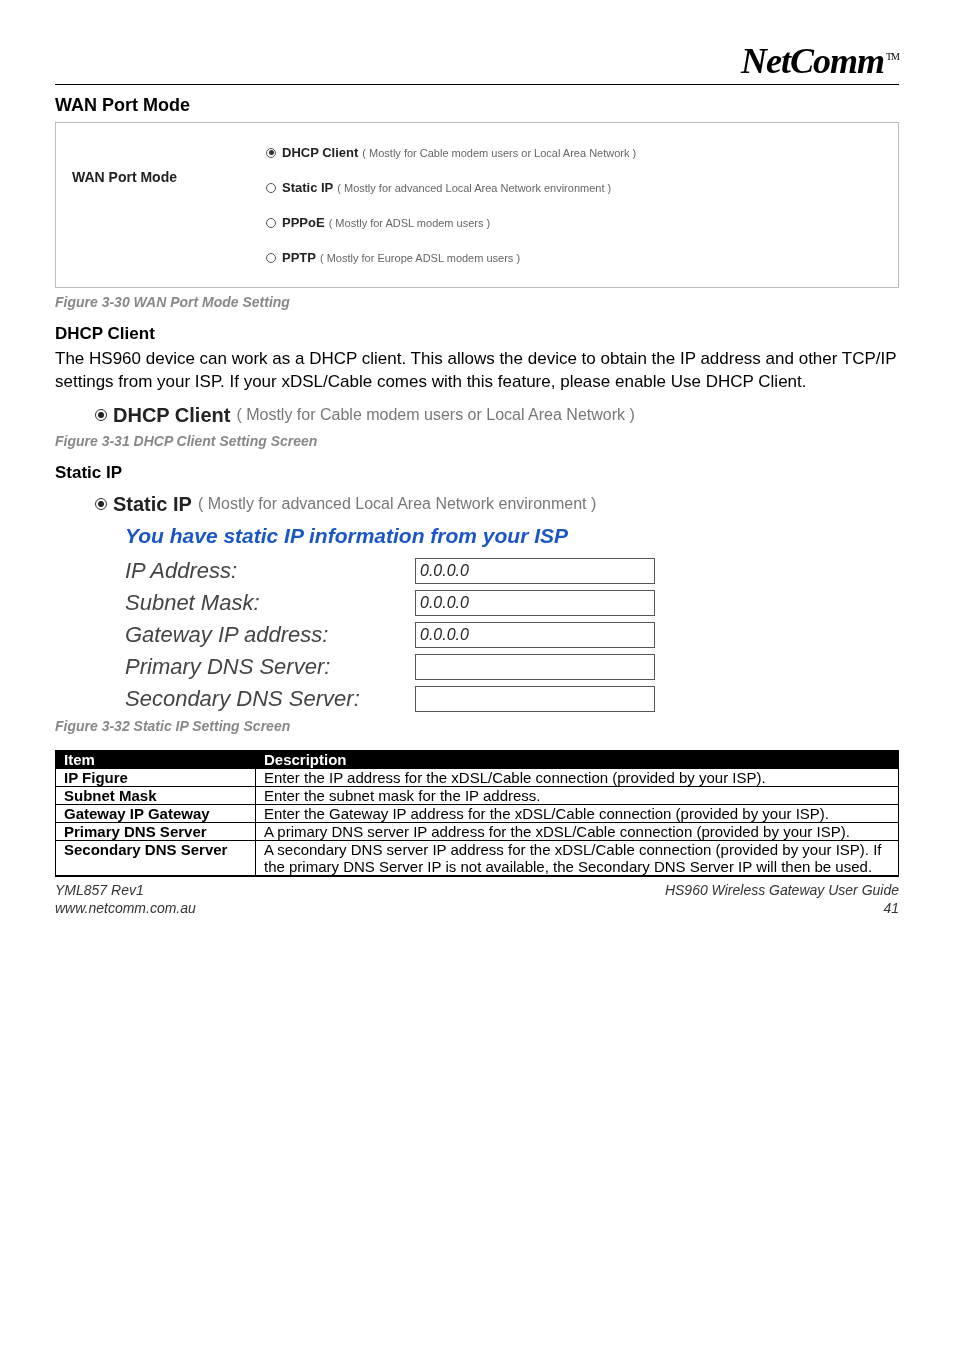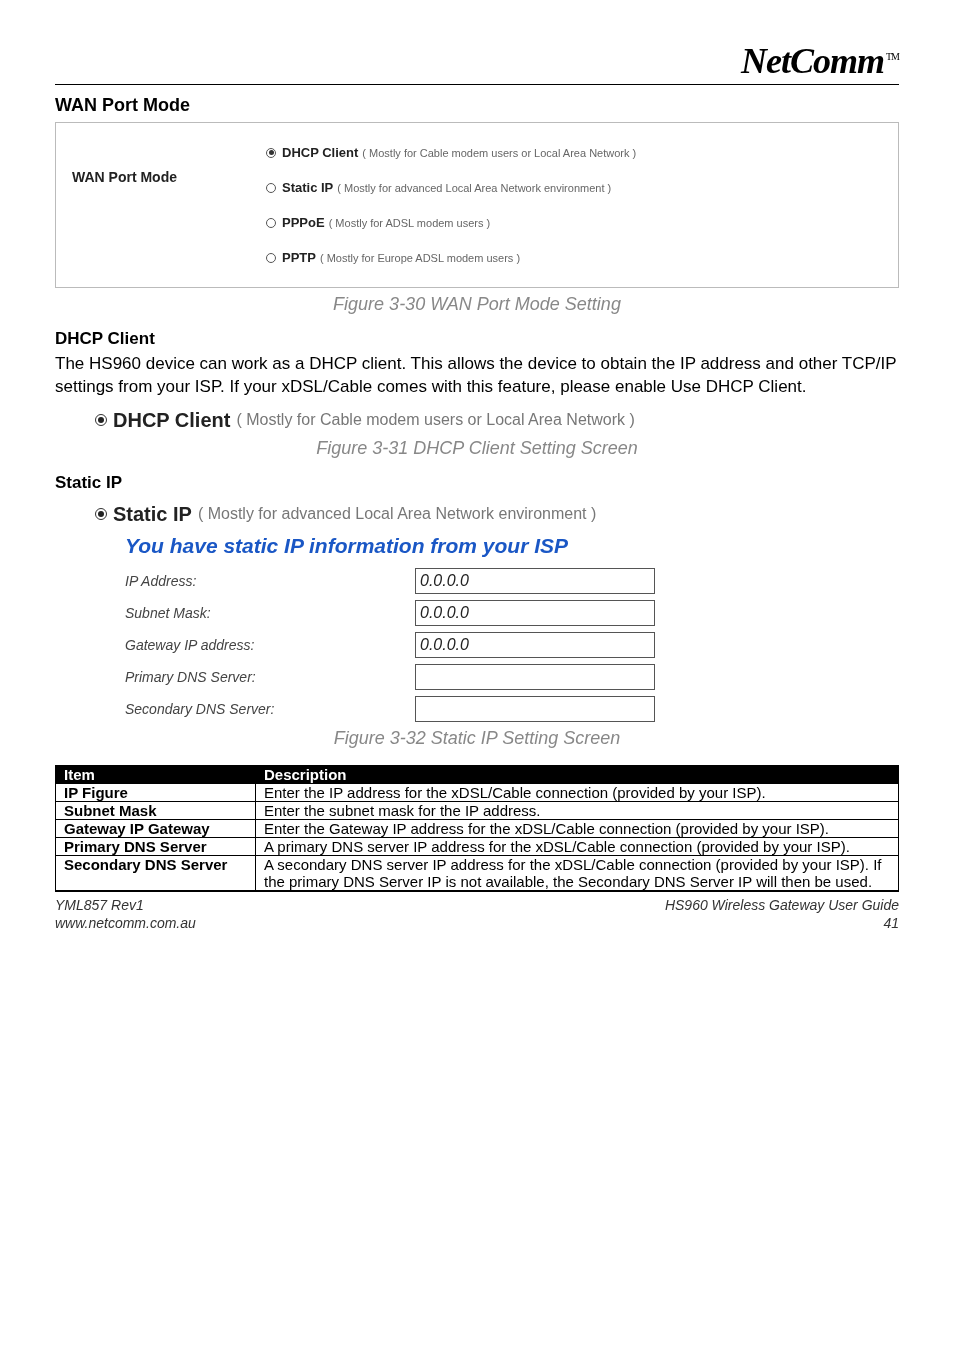--- a/index.html
+++ b/index.html
@@ -26,39 +26,39 @@
   .wan-right { flex:1; padding:12px 10px; }
   .wan-opt { display:flex; align-items:center; font-size:12px; color:#444; padding:10px 0; }
   .wan-opt .radio {
     width:10px; height:10px; border:1px solid #555; border-radius:50%;
     display:inline-flex; align-items:center; justify-content:center; margin-right:6px; flex-shrink:0;
   }
   .wan-opt .radio.sel::after { content:""; width:5px; height:5px; background:#333; border-radius:50%; display:block; }
   .wan-opt .strong { font-weight:bold; font-size:13px; color:#222; margin-right:4px; }
   .wan-opt .hint { font-size:11px; color:#666; }
 
-  .caption { font-style:italic; color:#888; font-size:18px; text-align:center; margin:6px 0 14px 0; }
+  .caption { font-style:italic; color:#888; font-size:14px; margin:6px 0 14px 0;font-weight:bold; }
 
   .dhcp-line, .static-line {
     font-size:18px; color:#444; display:flex; align-items:center; margin:10px 0 4px 40px;
   }
   .dhcp-line .radio, .static-line .radio {
     width:12px; height:12px; border:1.5px solid #333; border-radius:50%;
     display:inline-flex; align-items:center; justify-content:center; margin-right:6px; flex-shrink:0;
   }
   .dhcp-line .radio.sel::after, .static-line .radio.sel::after {
     content:""; width:6px; height:6px; background:#222; border-radius:50%; display:block;
   }
   .dhcp-line .bold, .static-line .bold { font-weight:bold; font-size:20px; color:#222; margin-right:6px; }
   .dhcp-line .hint, .static-line .hint { font-size:16px; color:#777; }
 
   .static-block { margin-left:70px; margin-top:8px; margin-bottom:6px;font-style:italic; }
   .static-title { color:#1a57c5; font-weight:bold; font-size:21px; margin-bottom:10px; }
   .static-row { display:flex; align-items:center; margin:6px 0; }
-  .static-row .lbl { width:290px; font-size:14px; color:#444; }
+  .static-row .lbl { width:290px; font-size:22px; color:#444; }
   .static-row .inp {
     width:240px; height:26px; border:1px solid #555; padding:2px 4px; font-size:16px; color:#222;
     background:#fff; display:flex; align-items:center;
   }
 
   table.desc { width:100%; border-collapse:collapse; margin-top:16px; }
   table.desc th, table.desc td { border:1px solid #000; padding:0 8px; text-align:left; vertical-align:top; font-size:15px; }
   table.desc th.hdr { background:#000; color:#fff; font-weight:bold; }
   table.desc td.label { font-weight:bold; width:200px; }
 

